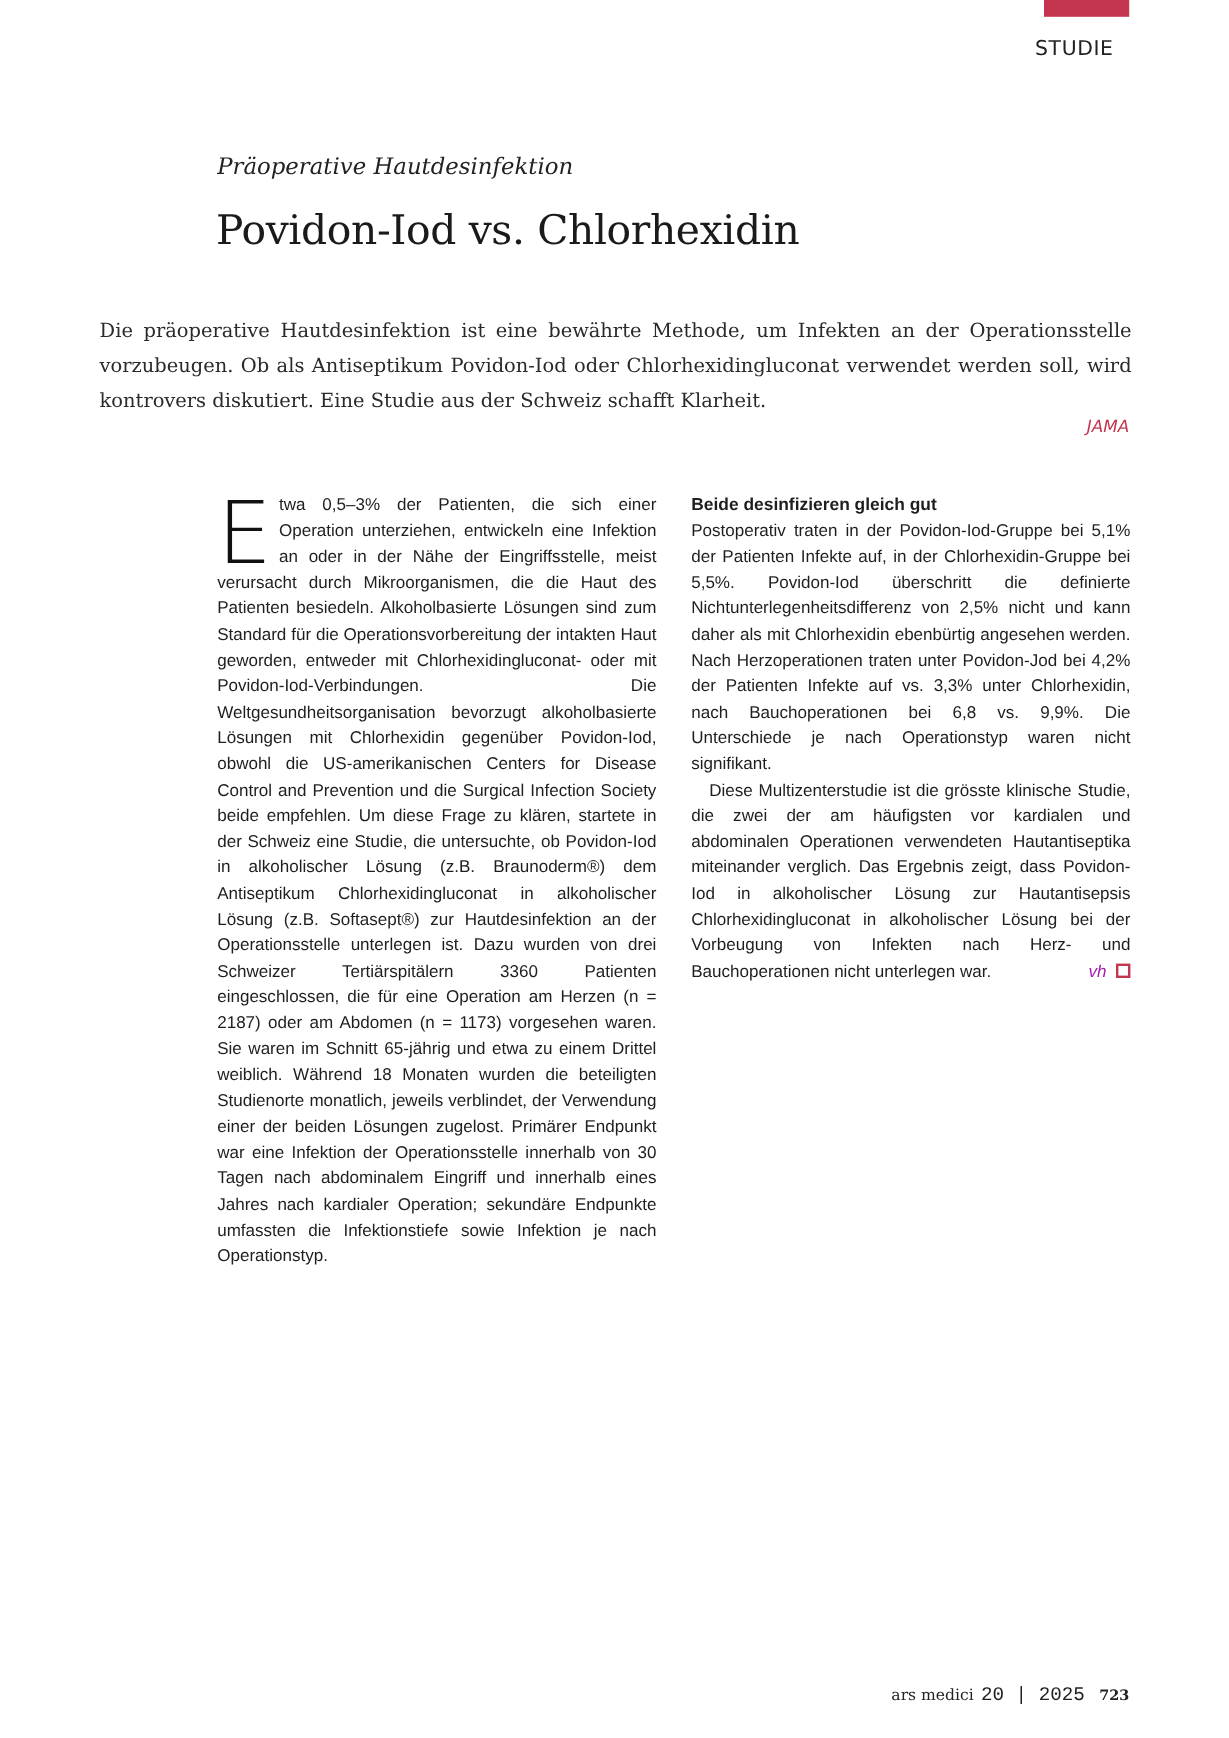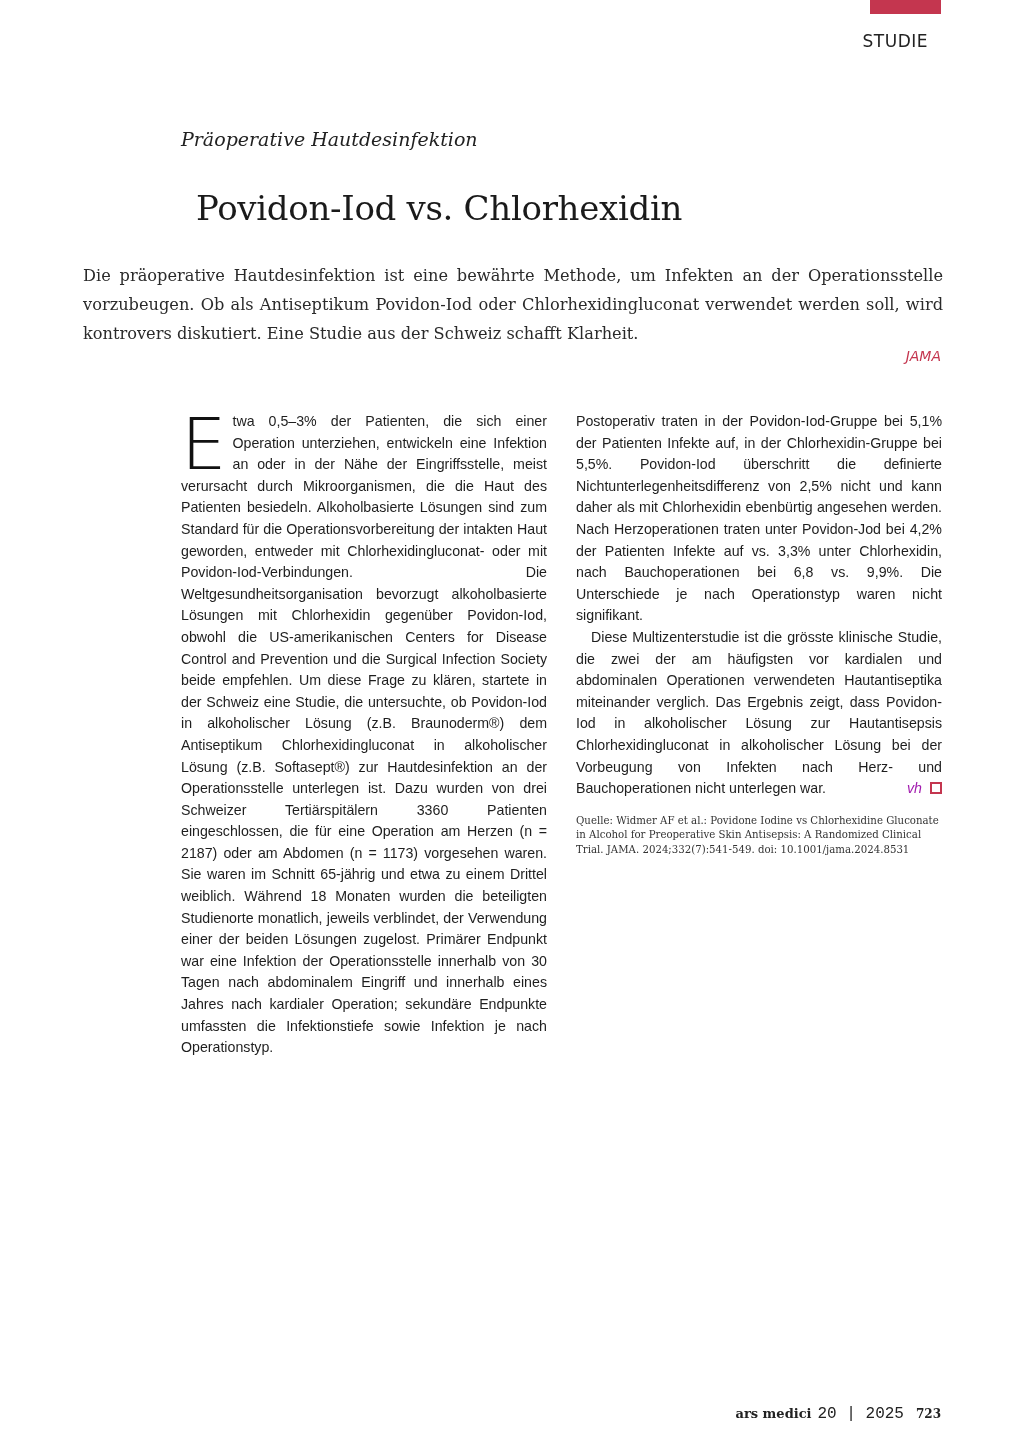--- a/index.html
+++ b/index.html
@@ -18,21 +18,21 @@
       color: #222;
     }
     .kicker {
       position: absolute; left: 181px; top: 128px;
       font-family: "DejaVu Serif", serif; font-style: italic; font-size: 19px;
       color: #222;
     }
     .title {
       position: absolute; left: 180px; top: 172px;
       font-family: "DejaVu Serif", serif; font-size: 34px; font-weight: normal;
-      color: #1a1a1a; margin: 16px; letter-spacing: -0.3px;
+      color: #1a1a1a; margin: 0; letter-spacing: -0.3px;
     }
     .lead {
       position: absolute; left: 83px; top: 261px; width: 860px;
       font-family: "DejaVu Serif", serif; font-size: 16.2px; line-height: 29px;
       color: #2a2a2a; margin: 0; text-align: justify;
     }
     .source-tag {
       position: absolute; right: 83px; top: 348px;
       font-family: "DejaVu Sans", sans-serif; font-style: italic; font-size: 14px;
       color: #c4364f;
@@ -61,21 +61,21 @@
     .notes {
       margin-top: 14px;
       font-family: "DejaVu Serif", serif; font-size: 10.2px; line-height: 14.6px;
       color: #333; text-align: left;
     }
     .notes p { margin: 0 0 14px 0; }
     .footer {
       position: absolute; right: 83px; top: 1384px;
       font-size: 13px; color: #222; display: flex; align-items: baseline; gap: 6px;
     }
-    .footer .journal { font-family: "DejaVu Serif", serif; font-weight: bold; font-size: 13px; margin-top: 22px; }
+    .footer .journal { font-family: "DejaVu Serif", serif; font-weight: normal; font-size: 13px; margin-top: 22px; }
     .footer .issue { font-family: Liberation Mono, monospace; font-size: 16px; }
     .footer .page { font-family: "DejaVu Serif", serif; font-weight: bold; font-size: 12px; margin-left: 6px; }
   </style>
 </head>
 <body>
 
 <div class="top-bar"></div>
 <div class="section-label">STUDIE</div>
 
 <div class="kicker">Präoperative Hautdesinfektion</div>
@@ -83,29 +83,29 @@
 
 <p class="lead">Die präoperative Hautdesinfektion ist eine bewährte Methode, um Infekten an der Operationsstelle vorzubeugen. Ob als Antiseptikum Povidon-Iod oder Chlorhexidingluconat verwendet werden soll, wird kontrovers diskutiert. Eine Studie aus der Schweiz schafft Klarheit.</p>
 <div class="source-tag">JAMA</div>
 
 <div class="col col-left">
   <span class="dropcap">E</span>
   <p>twa 0,5–3% der Patienten, die sich einer Operation unterziehen, entwickeln eine Infektion an oder in der Nähe der Eingriffsstelle, meist verursacht durch Mikroorganismen, die die Haut des Patienten besiedeln. Alkoholbasierte Lösungen sind zum Standard für die Operationsvorbereitung der intakten Haut geworden, entweder mit Chlorhexidingluconat- oder mit Povidon-Iod-Verbindungen. Die Weltgesundheitsorganisation bevorzugt alkoholbasierte Lösungen mit Chlorhexidin gegenüber Povidon-Iod, obwohl die US-amerikanischen Centers for Disease Control and Prevention und die Surgical Infection Society beide empfehlen. Um diese Frage zu klären, startete in der Schweiz eine Studie, die untersuchte, ob Povidon-Iod in alkoholischer Lösung (z.B. Braunoderm®) dem Antiseptikum Chlorhexidingluconat in alkoholischer Lösung (z.B. Softasept®) zur Hautdesinfektion an der Operationsstelle unterlegen ist. Dazu wurden von drei Schweizer Tertiärspitälern 3360 Patienten eingeschlossen, die für eine Operation am Herzen (n = 2187) oder am Abdomen (n = 1173) vorgesehen waren. Sie waren im Schnitt 65-jährig und etwa zu einem Drittel weiblich. Während 18 Monaten wurden die beteiligten Studienorte monatlich, jeweils verblindet, der Verwendung einer der beiden Lösungen zugelost. Primärer Endpunkt war eine Infektion der Operationsstelle innerhalb von 30 Tagen nach abdominalem Eingriff und innerhalb eines Jahres nach kardialer Operation; sekundäre Endpunkte umfassten die Infektionstiefe sowie Infektion je nach Operationstyp.</p>
 </div>
 
 <div class="col col-right">
+  <p class="subhead">Beide desinfizieren gleich gut</p>
   <p>Postoperativ traten in der Povidon-Iod-Gruppe bei 5,1% der Patienten Infekte auf, in der Chlorhexidin-Gruppe bei 5,5%. Povidon-Iod überschritt die definierte Nichtunterlegenheitsdifferenz von 2,5% nicht und kann daher als mit Chlorhexidin ebenbürtig angesehen werden. Nach Herzoperationen traten unter Povidon-Jod bei 4,2% der Patienten Infekte auf vs. 3,3% unter Chlorhexidin, nach Bauchoperationen bei 6,8 vs. 9,9%. Die Unterschiede je nach Operationstyp waren nicht signifikant.</p>
   <p class="indent">
     <span>Diese Multizenterstudie ist die grösste klinische Studie, die zwei der am häufigsten vor kardialen und abdominalen Operationen verwendeten Hautantiseptika miteinander verglich. Das Ergebnis zeigt, dass Povidon-Iod in alkoholischer Lösung zur Hautantisepsis Chlorhexidingluconat in alkoholischer Lösung bei der Vorbeugung von Infekten nach Herz- und Bauchoperationen nicht unterlegen war.</span>
     <span class="sig">
       <span>vh</span><span class="end-mark"></span>
     </span>
   </p>
   <div class="notes">
-    <p>Quelle: Widmer AF et al.: Povidone Iodine vs Chlorhexidine Gluconate in Alcohol for Preoperative Skin Antisepsis: A Randomized Clinical Trial. JAMA. 2024;332(7):541-549. doi: 10.1001/jama.2024.8531</p>
   </div>
 </div>
 
 <div class="footer">
   <span class="journal">ars medici</span>
   <span class="issue">20 | 2025</span>
   <span class="page">723</span>
 </div>
 
 </body></html>

